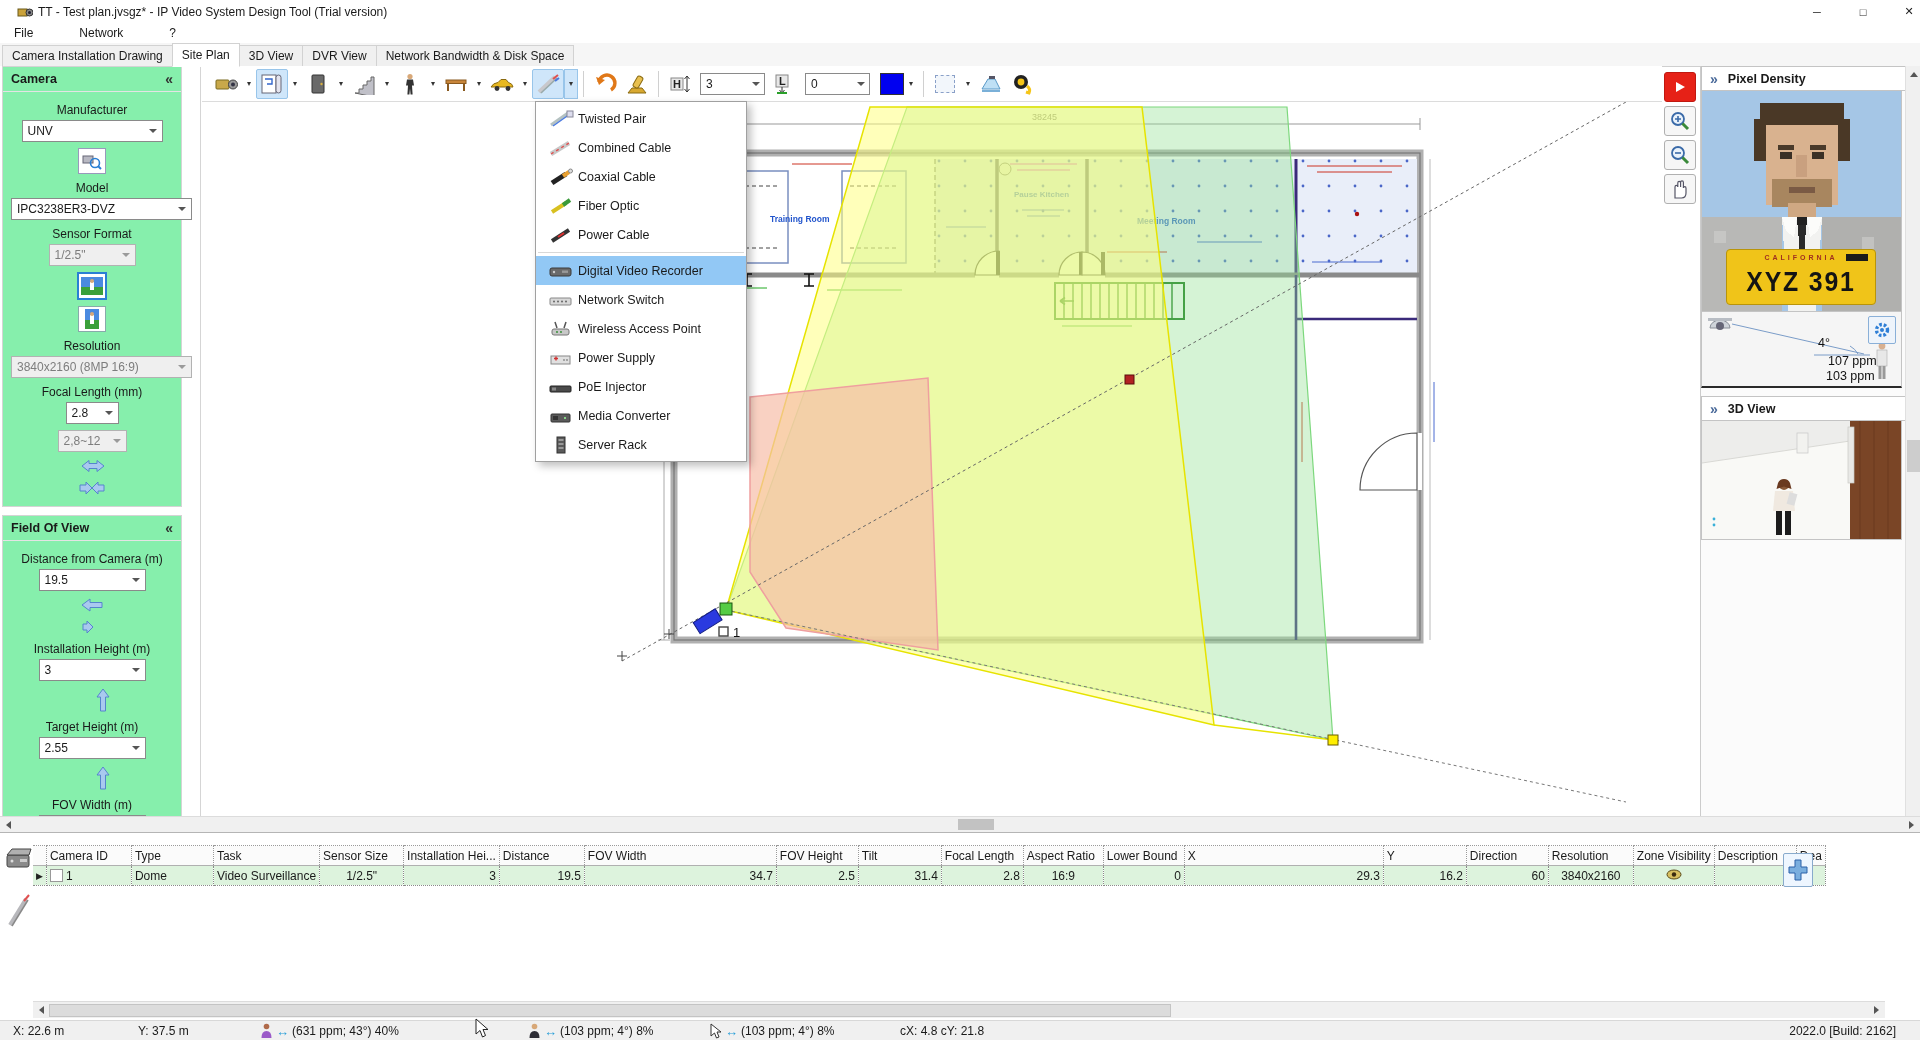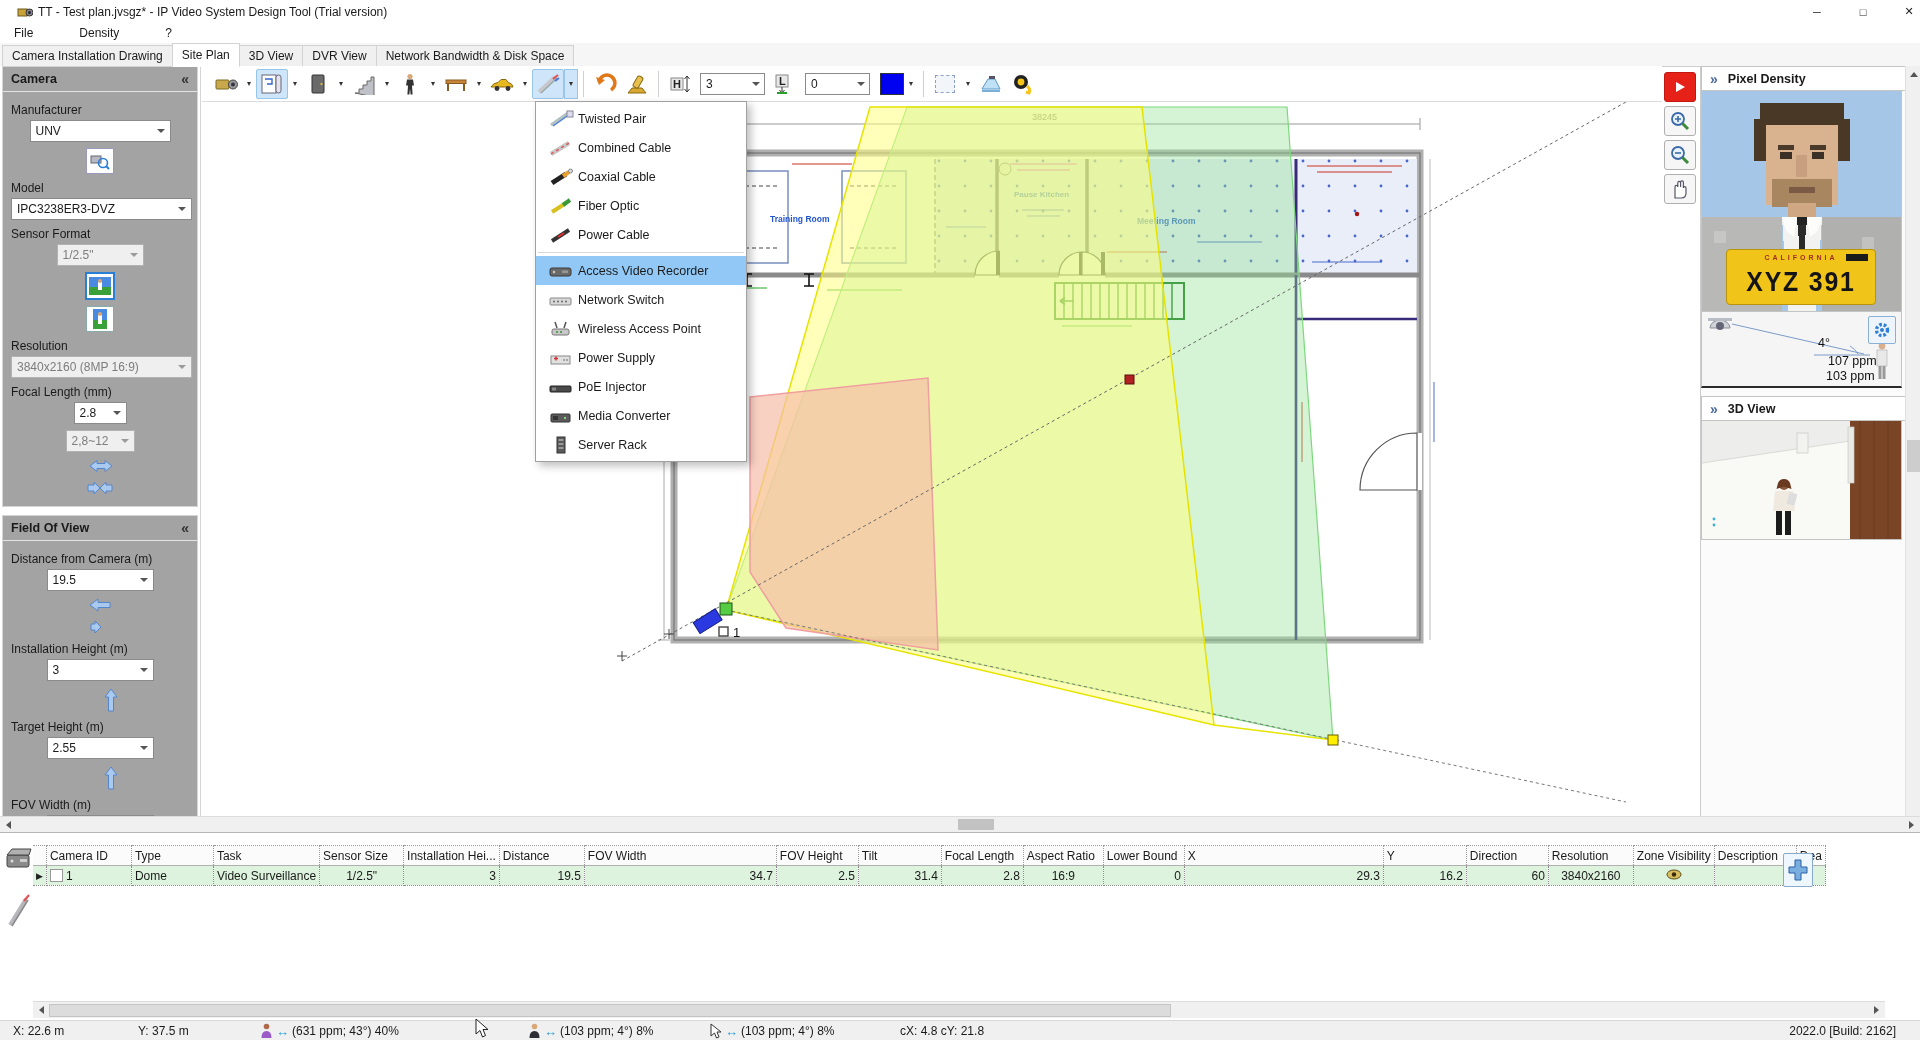--- a/index.html
+++ b/index.html
@@ -11,21 +11,21 @@
   .title-text{margin-left:6px;font-size:12px;}
   .wcontrols{margin-left:auto;display:flex;}
   .wbtn{width:46px;height:23px;display:flex;align-items:center;justify-content:center;font-size:11px;color:#222;}
   .menubar{position:absolute;left:0;top:23px;width:1920px;height:20px;background:#fff;display:flex;align-items:center;}
   .menuitem{padding:0 14px;font-size:12px;}
   .tabbar{position:absolute;left:0;top:43px;width:1920px;height:23px;background:#f6f6f6;border-bottom:1px solid #cfcfcf;display:flex;align-items:flex-end;}
   .tab{background:#f0f0f0;border:1px solid #d2d2d2;border-bottom:none;height:20px;line-height:20px;padding:0 9px;font-size:12px;margin-right:-1px;}
   .tab.active{background:#fff;height:22px;line-height:22px;position:relative;z-index:2;border-bottom:1px solid #fff;margin-bottom:-1px;}
   
   .leftpanel{position:absolute;left:0;top:66px;width:200px;height:766px;background:#fff;border-right:1px solid #d5d5d5;}
-  .section{border:1px solid #d4d4d4;margin:0 2px 8px 2px;background:#a3a3a3;}
+  .section{border:1px solid #d4d4d4;margin:0 18px 8px 2px;background:#86efac;text-align:center;}
   .sec-head{display:flex;align-items:center;justify-content:space-between;padding:4px 8px;font-weight:bold;font-size:12.5px;border-bottom:1px solid #e4e4e4;}
   .chev{color:#333;font-size:14px;font-weight:bold;}
   .sec-body{padding:4px 8px 10px 8px;}
   .lbl{margin:7px 0 3px 0;font-size:12px;}
   .cb{position:relative;height:20px;border:1px solid #8a8a8a;background:#fff;display:inline-flex;align-items:center;padding:0 16px 0 5px;font-size:12px;vertical-align:middle;box-sizing:content-box;}
   .cb::after{content:"";position:absolute;right:5px;top:8px;border:4px solid transparent;border-top-color:#555;}
   .cb.dis{background:#efefef;color:#7d7d7d;border-color:#b2b2b2;}
   .cb.dis::after{border-top-color:#9a9a9a;}
   .cb.sel{background:#d9e9fb;}
   .field{height:20px;border:1px solid #aac4e0;background:#eef4fc;color:#8a8a8a;display:inline-flex;align-items:center;padding:0 16px;vertical-align:middle;}
@@ -104,21 +104,21 @@
     <span class="title-text" style="margin-left:26px">TT - Test plan.jvsgz* - IP Video System Design Tool (Trial version)</span>
     <div class="wcontrols wcontrols" style="margin-left:auto;display:flex">
       <div class="wbtn">─</div>
       <div class="wbtn">□</div>
       <div class="wbtn">✕</div>
     </div>
   </div>
 
   <div class="menubar">
     <span class="menuitem">File</span>
-    <span class="menuitem" style="margin-left:18px">Density</span>
+    <span class="menuitem" style="margin-left:18px">Network</span>
     <span class="menuitem" style="margin-left:18px">?</span>
   </div>
 
   <div class="tabbar">
     <div class="tab" style="margin-left:2px">Camera Installation Drawing</div>
     <div class="tab active">Site Plan</div>
     <div class="tab">3D View</div>
     <div class="tab">DVR View</div>
     <div class="tab">Network Bandwidth &amp; Disk Space</div>
   </div>
@@ -610,21 +610,21 @@
       </div>
     <div class="msep"></div>
     <div class="mi selected">
         <span class="micon">
           <svg width="26" height="18">
             <rect x="2" y="6" width="21" height="8" rx="2" fill="#6a6a6a" stroke="#3a3a3a"></rect>
             <circle cx="6" cy="10" r="1.2" fill="#ccc"></circle>
             <rect x="14" y="8.5" width="6" height="2.4" fill="#999"></rect>
           </svg>
         </span>
-        <span>Access Video Recorder</span>
+        <span>Digital Video Recorder</span>
       </div>
     <div class="mi">
         <span class="micon">
           <svg width="26" height="18">
             <rect x="2" y="7" width="21" height="7" rx="1" fill="#d8d8d8" stroke="#888"></rect>
             <circle cx="6" cy="10.5" r="1" fill="#666"></circle>
             <circle cx="10" cy="10.5" r="1" fill="#666"></circle>
             <circle cx="14" cy="10.5" r="1" fill="#666"></circle>
             <circle cx="18" cy="10.5" r="1" fill="#666"></circle>
           </svg>

